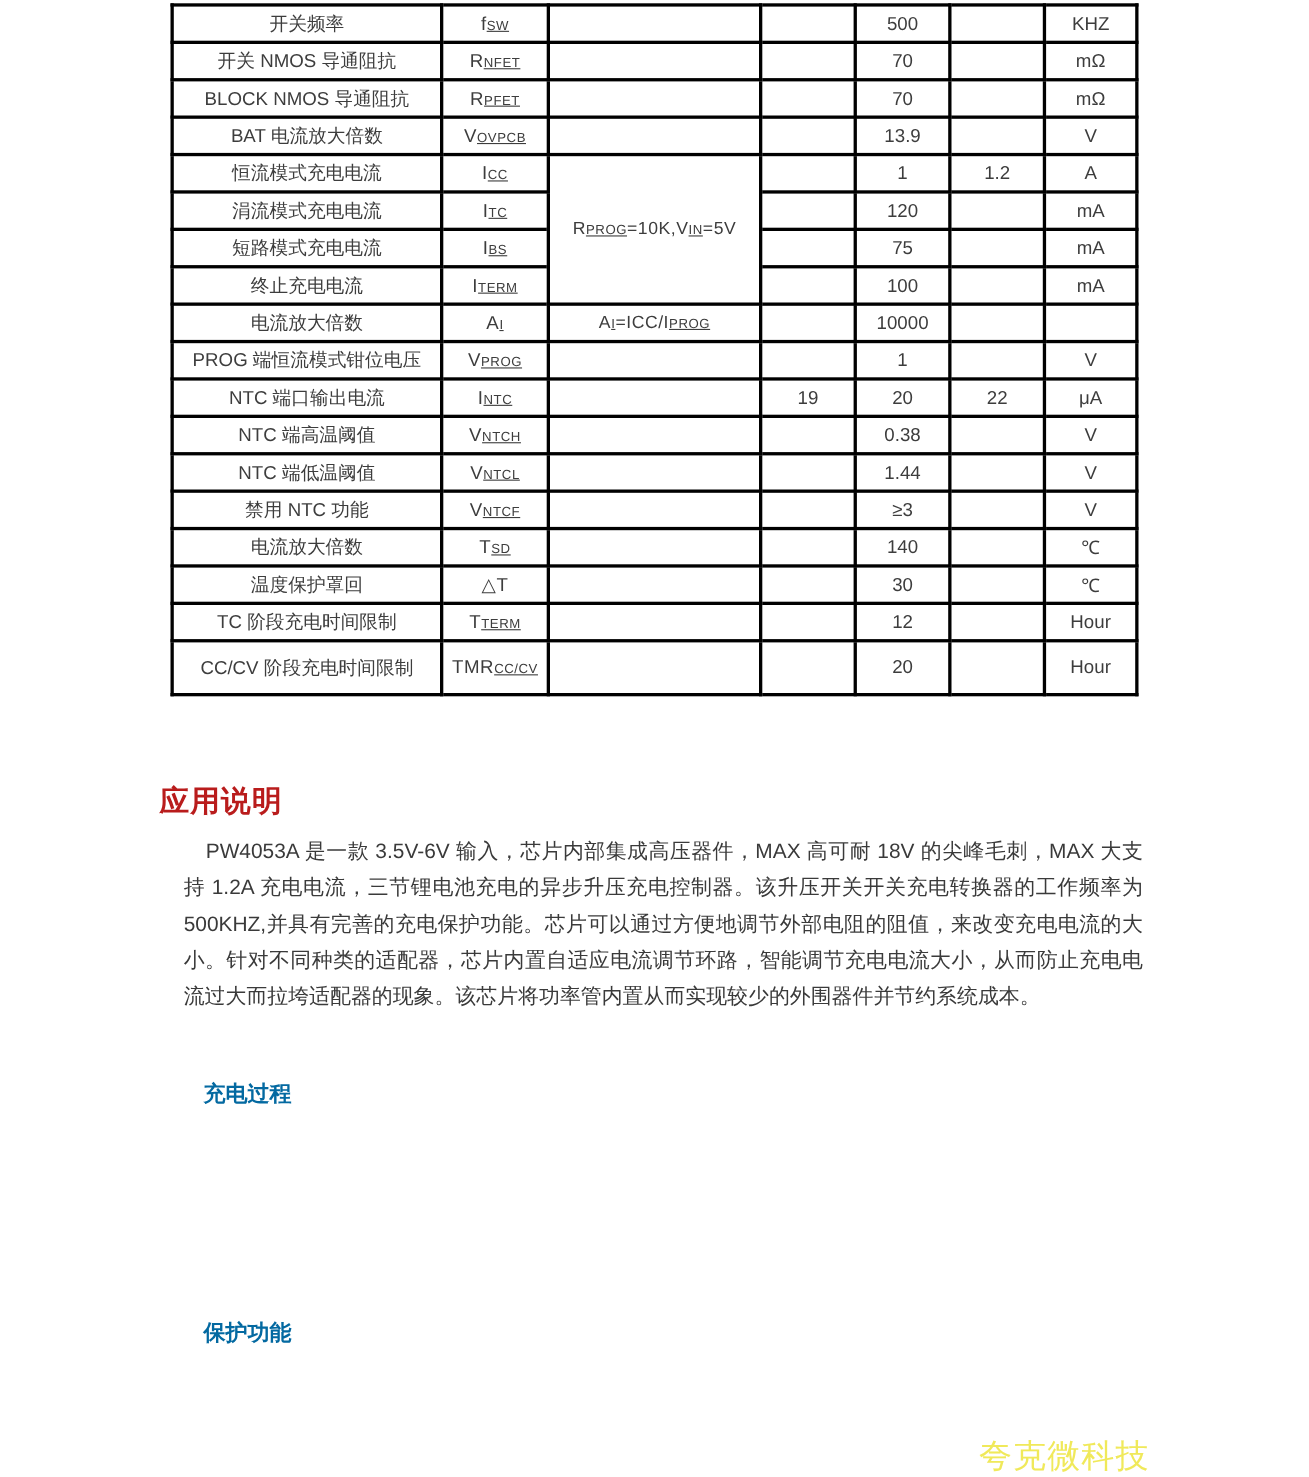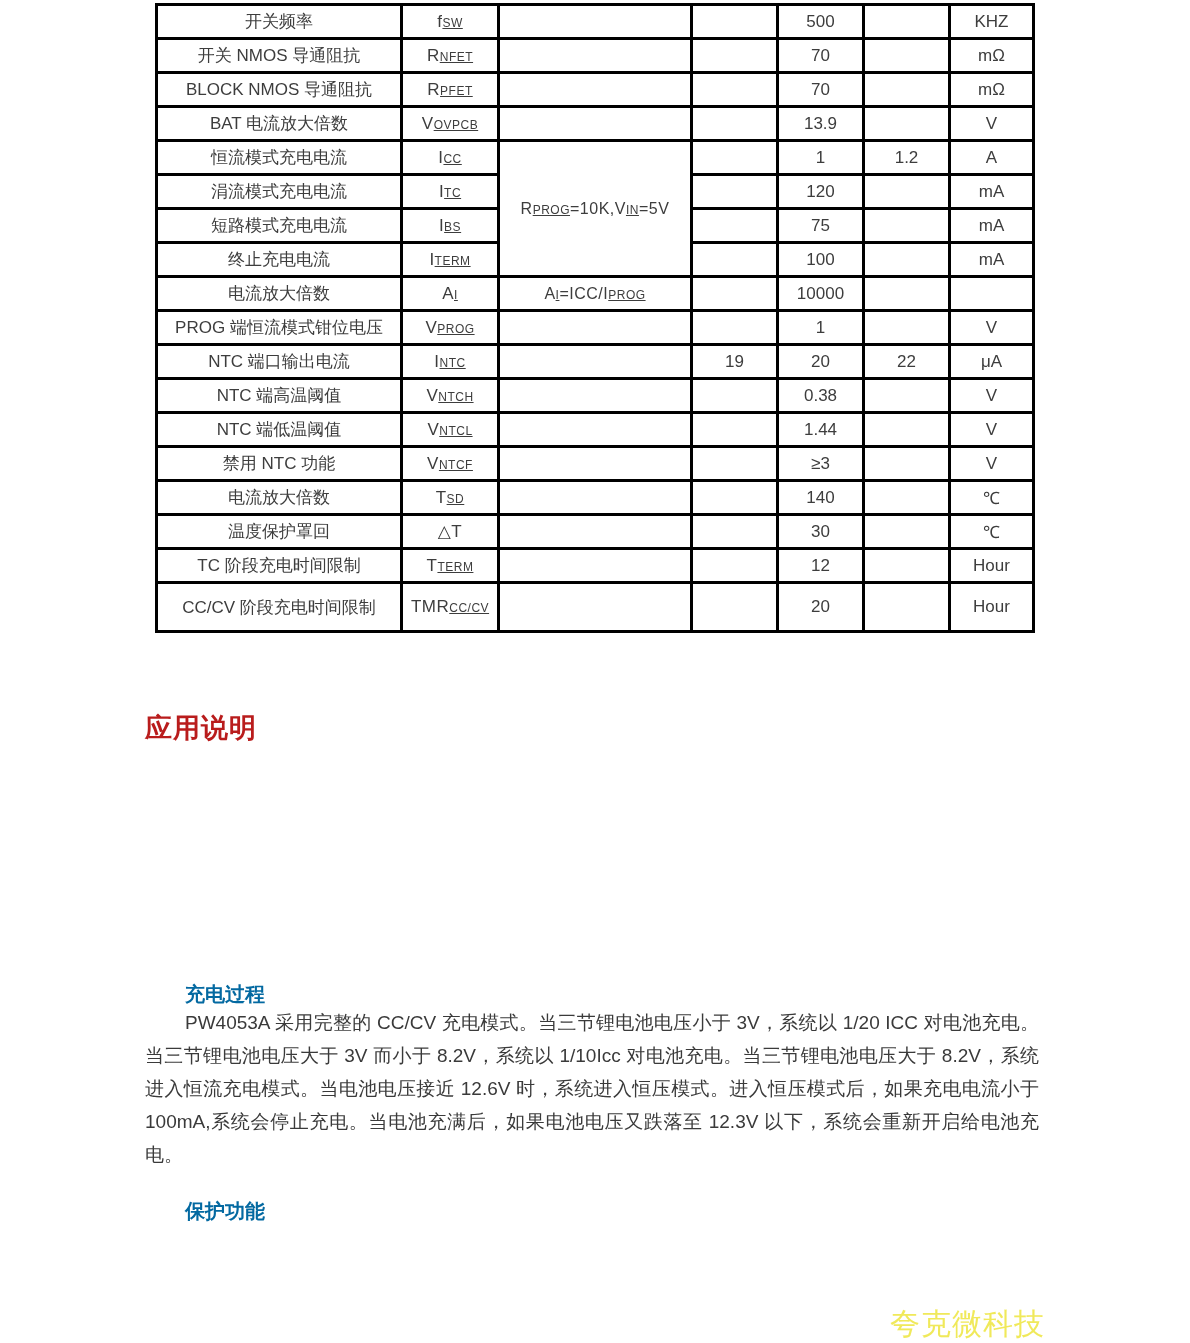--- a/index.html
+++ b/index.html
@@ -218,20 +218,20 @@
           <td class="min"></td>
           <td class="typ">20</td>
           <td class="max"></td>
           <td class="unit">Hour</td>
         </tr>
       </tbody>
   </table>
 
   <h1 class="h1">应用说明</h1>
 
+  <p class="para para-intro">PW4053A 是一款 3.5V-6V 输入，芯片内部集成高压器件，MAX 高可耐 18V 的尖峰毛刺，MAX 大支持 1.2A 充电电流，三节锂电池充电的异步升压充电控制器。该升压开关开关充电转换器的工作频率为 500KHZ,并具有完善的充电保护功能。芯片可以通过方便地调节外部电阻的阻值，来改变充电电流的大小。针对不同种类的适配器，芯片内置自适应电流调节环路，智能调节充电电流大小，从而防止充电电流过大而拉垮适配器的现象。该芯片将功率管内置从而实现较少的外围器件并节约系统成本。</p>
 
   <h2 class="h2 h2-charge">充电过程</h2>
-  <p class="para para-charge">PW4053A 采用完整的 CC/CV 充电模式。当三节锂电池电压小于 3V，系统以 1/20 ICC 对电池充电。当三节锂电池电压大于 3V 而小于 8.2V，系统以 1/10Icc 对电池充电。当三节锂电池电压大于 8.2V，系统进入恒流充电模式。当电池电压接近 12.6V 时，系统进入恒压模式。进入恒压模式后，如果充电电流小于 100mA,系统会停止充电。当电池充满后，如果电池电压又跌落至 12.3V 以下，系统会重新开启给电池充电。</p>
 
   <h2 class="h2 h2-protect">保护功能</h2>
 
   <div class="watermark">夸克微科技</div>
 </div>
 
 </body></html>

